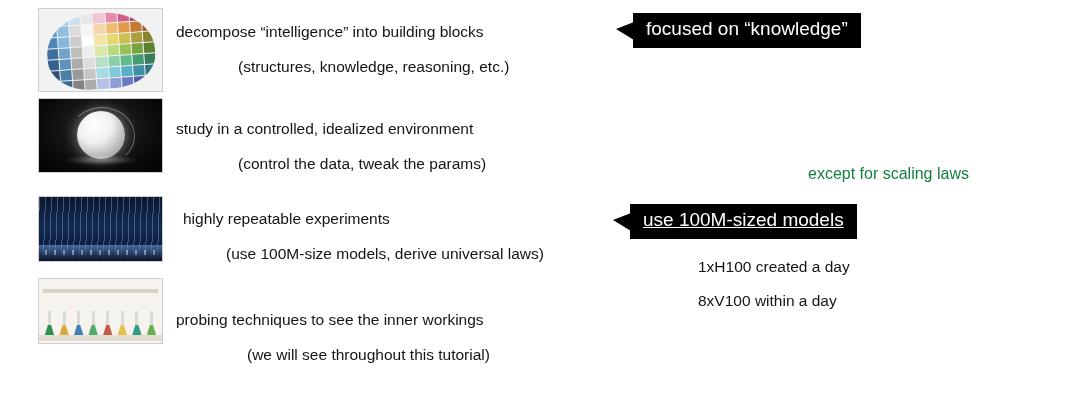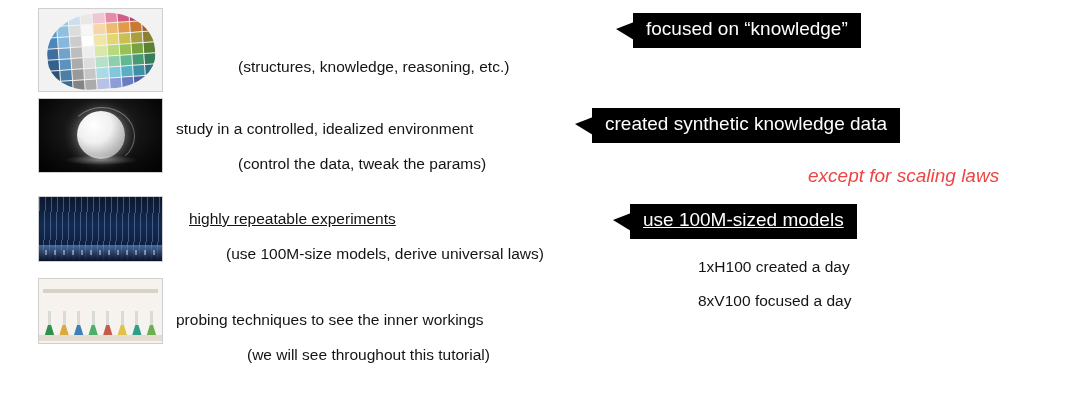--- a/index.html
+++ b/index.html
@@ -132,21 +132,21 @@
     position: absolute;
     font-size: 15.5px;
     line-height: 1.25;
     color: #141414;
     white-space: nowrap;
   }
   .r1a { left: 176px; top: 22px; }
   .r1b { left: 238px; top: 57px; }
   .r2a { left: 176px; top: 119px; }
   .r2b { left: 238px; top: 154px; }
-  .r3a { left: 189px; top: 209px; text-decoration: underline; }
+  .r3a { left: 183px; top: 209px; }
   .r3b { left: 226px; top: 244px; }
   .r4a { left: 176px; top: 310px; }
   .r4b { left: 247px; top: 345px; }
 
   
   .callout {
     position: absolute;
     background: #000000;
     color: #ffffff;
     font-size: 19px;
@@ -164,24 +164,23 @@
     border-right: 18px solid #000000;
   }
   .c1 { left: 633px; top: 13px; }
   .c2 { left: 592px; top: 108px; }
   .c3 { left: 630px; top: 204px; text-decoration: underline; }
 
   
   .note-scaling {
     position: absolute;
     left: 808px; top: 165px;
-    font-size: 19px;
-    color: #ef4444;
+    font-size: 16px;
+    color: #15803d;
     white-space: nowrap;
-    font-style: italic;
   }
   .hw {
     position: absolute;
     font-size: 15.5px;
     color: #141414;
     white-space: nowrap;
   }
   .hw1 { left: 698px; top: 258px; }
   .hw2 { left: 698px; top: 292px; }
   .hw3 { left: 698px; top: 326px; }
@@ -307,44 +306,41 @@
           <div class="bulb" style="background:#2f9e86"></div>
         </div>
       <div class="flask">
           <div class="neck"></div>
           <div class="bulb" style="background:#6ab04f"></div>
         </div>
     </div>
     <div class="lab-shelf"></div>
   </div>
 
+  <div class="line r1a">decompose “intelligence” into building blocks</div>
   <div class="line r1b">(structures, knowledge, reasoning, etc.)</div>
 
   <div class="line r2a">study in a controlled, idealized environment</div>
   <div class="line r2b">(control the data, tweak the params)</div>
 
   <div class="line r3a">highly repeatable experiments</div>
   <div class="line r3b">(use 100M-size models, derive universal laws)</div>
 
   <div class="line r4a">probing techniques to see the inner workings</div>
   <div class="line r4b">(we will see throughout this tutorial)</div>
 
   <div class="callout c1">
     <span class="tail"></span>
     <span>focused on “knowledge”</span>
   </div>
 
-  <div class="callout c2">
-    <span class="tail"></span>
-    <span>created synthetic knowledge data</span>
-  </div>
 
   <div class="callout c3">
     <span class="tail"></span>
     <span>use 100M-sized models</span>
   </div>
 
   <div class="note-scaling">except for scaling laws</div>
 
   <div class="hw hw1">1xH100 created a day</div>
-  <div class="hw hw2">8xV100 focused a day</div>
+  <div class="hw hw2">8xV100 within a day</div>
 
 </div>
 
 </body></html>

